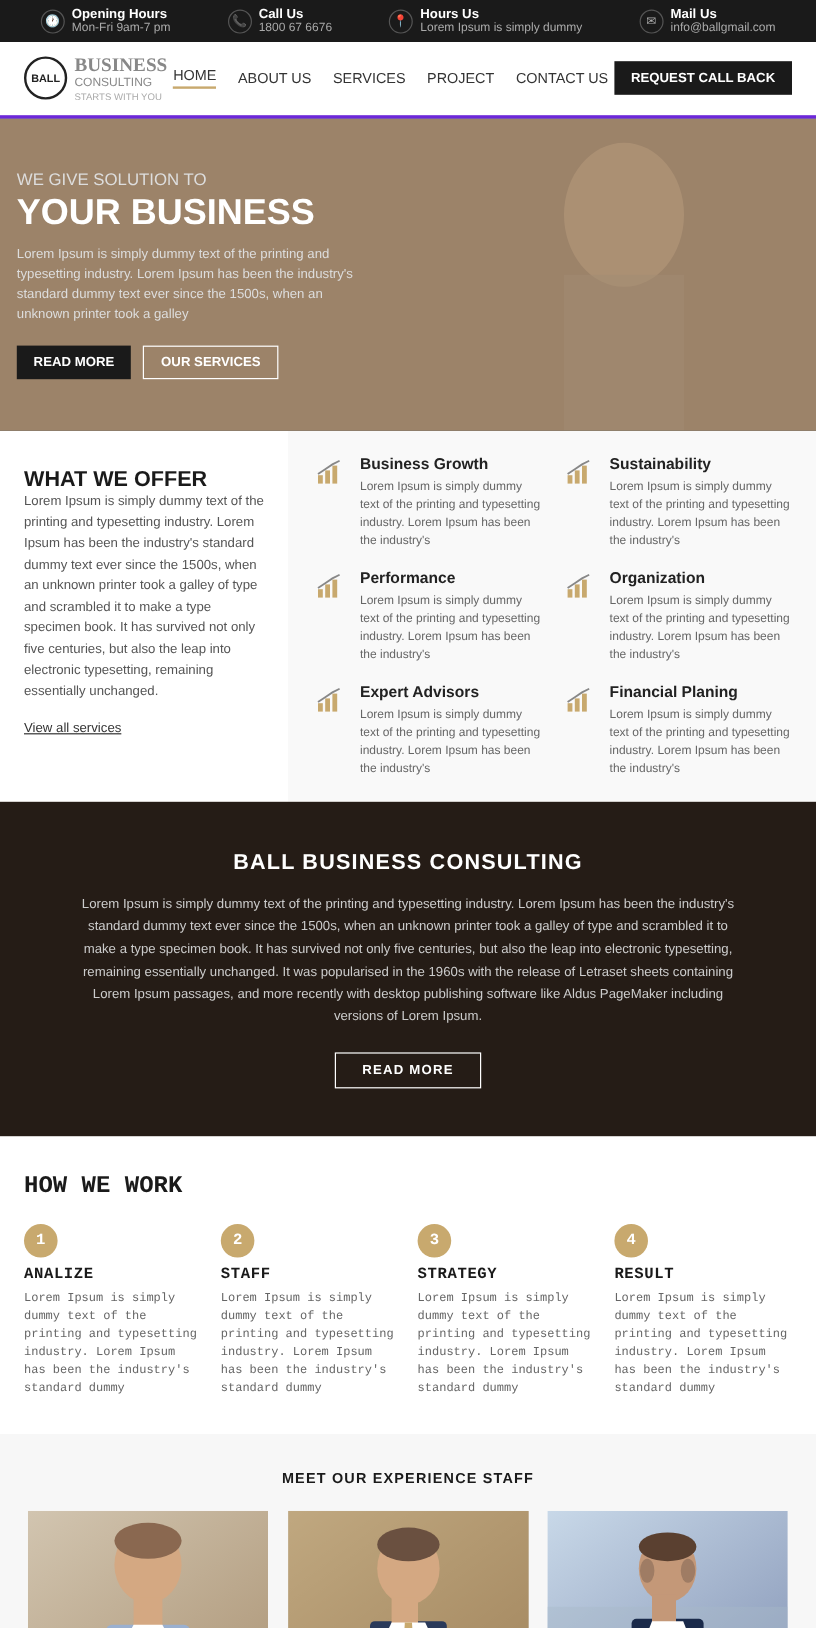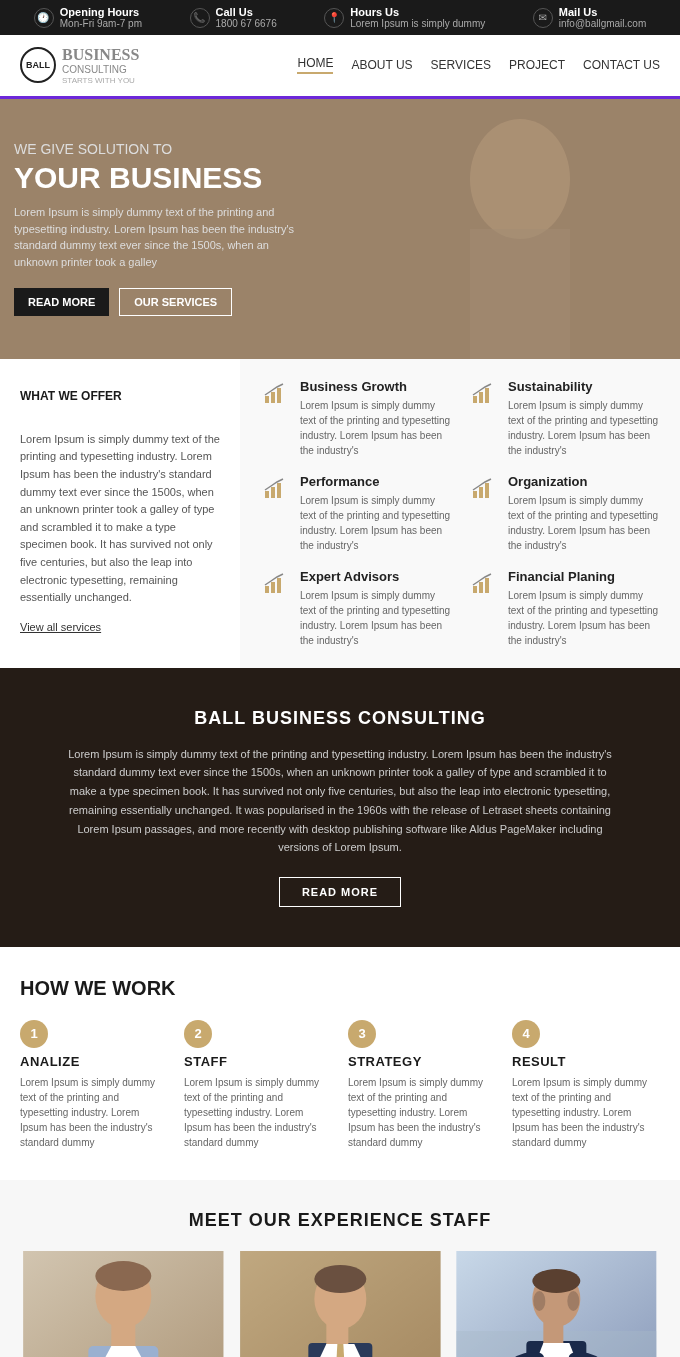--- a/index.html
+++ b/index.html
@@ -31,48 +31,48 @@
     .hero-title { font-size: 30px; font-weight: 900; color: #fff; line-height: 1.1; margin-bottom: 10px; }
     .hero-desc { font-size: 11px; color: #ddd; max-width: 300px; margin-bottom: 18px; line-height: 1.5; }
     .hero-buttons { display: flex; gap: 10px; }
     .btn-dark { background: #1a1a1a; color: #fff; padding: 7px 14px; font-size: 11px; font-weight: bold; cursor: pointer; border: none; }
     .btn-outline { background: transparent; color: #fff; padding: 7px 14px; font-size: 11px; font-weight: bold; cursor: pointer; border: 1px solid #fff; }
 
     
     .offer-section { display: flex; }
     .offer-left { width: 240px; min-width: 240px; padding: 30px 20px; background: #fff; }
     .offer-right { flex: 1; background: #f9f9f9; padding: 20px; }
-    .section-title { font-size: 12px; font-weight: 900; color: #1a1a1a; margin-bottom: 28px; }
+    .section-title { font-size: 18px; font-weight: 900; color: #1a1a1a; margin-bottom: 0; }
     .offer-left p { font-size: 11px; color: #555; line-height: 1.6; margin-bottom: 12px; }
     .offer-left a { font-size: 11px; color: #333; text-decoration: underline; }
     .offer-grid { display: grid; grid-template-columns: 1fr 1fr; gap: 16px; }
     .offer-item { display: flex; gap: 10px; }
     .offer-icon { width: 30px; height: 30px; min-width: 30px; display: flex; align-items: flex-start; justify-content: center; padding-top: 3px; }
     .offer-icon svg { width: 22px; height: 22px; }
     .offer-item-title { font-size: 13px; font-weight: bold; color: #222; margin-bottom: 4px; }
     .offer-item-desc { font-size: 10px; color: #666; line-height: 1.5; }
 
     
     .consulting { background: linear-gradient(rgba(0,0,0,0.65), rgba(0,0,0,0.65)), #6b5040; color: #fff; text-align: center; padding: 40px 60px; }
     .consulting-title { font-size: 18px; font-weight: 900; letter-spacing: 1px; margin-bottom: 16px; }
     .consulting-desc { font-size: 11px; color: #ccc; line-height: 1.7; margin-bottom: 20px; }
     .btn-consulting { background: transparent; color: #fff; border: 1px solid #fff; padding: 8px 22px; font-size: 11px; font-weight: bold; cursor: pointer; letter-spacing: 1px; }
 
     
-    .how-section { padding: 30px 20px; background: #fff; }
+    .how-section { padding: 30px 20px; background: #fff; font-family: Liberation Mono, monospace; }
     .how-title { font-size: 20px; font-weight: 900; color: #1a1a1a; margin-bottom: 20px; }
     .how-grid { display: grid; grid-template-columns: repeat(4, 1fr); gap: 16px; }
     .how-item {}
     .how-num { width: 28px; height: 28px; border-radius: 50%; background: #c8a96e; color: #fff; font-weight: bold; font-size: 13px; display: flex; align-items: center; justify-content: center; margin-bottom: 6px; }
     .how-step-title { font-size: 13px; font-weight: bold; color: #1a1a1a; margin-bottom: 6px; letter-spacing: 0.5px; }
     .how-step-desc { font-size: 10px; color: #666; line-height: 1.5; }
 
     
     .staff-section { padding: 30px 20px; background: #f7f7f7; }
-    .staff-title { font-size: 18px; font-weight: 900; color: #1a1a1a; text-align: center; margin-bottom: 20px; letter-spacing: 1px; }
+    .staff-title { font-size: 12px; font-weight: 900; color: #1a1a1a; text-align: center; margin-bottom: 20px; letter-spacing: 1px; }
     .staff-grid { display: grid; grid-template-columns: repeat(3, 1fr); gap: 10px; }
     .staff-card { position: relative; overflow: hidden; }
 
     
     .person-svg { width: 100%; height: 150px; }
   </style>
 </head>
 <body>
 
 <div class="top-bar">
@@ -115,20 +115,21 @@
       <span style="font-size:8px;color:#aaa;">STARTS WITH YOU</span>
     </div>
   </div>
   <div class="nav-links">
     <a href="#" class="active">HOME</a>
     <a href="#">ABOUT US</a>
     <a href="#">SERVICES</a>
     <a href="#">PROJECT</a>
     <a href="#">CONTACT US</a>
   </div>
+  <button class="nav-cta">REQUEST CALL BACK</button>
 </nav>
 
 <div class="hero">
   <div class="hero-bg">
 
     <svg width="680" height="260" viewBox="0 0 680 260" style="position:absolute;inset:0;opacity:0.4;">
       <rect width="680" height="260" fill="#8a7060"></rect>
       <ellipse cx="520" cy="80" rx="50" ry="60" fill="#c8a88a" opacity="0.6"></ellipse>
       <rect x="470" y="130" width="100" height="130" fill="#9a8878" opacity="0.5"></rect>
     </svg>

